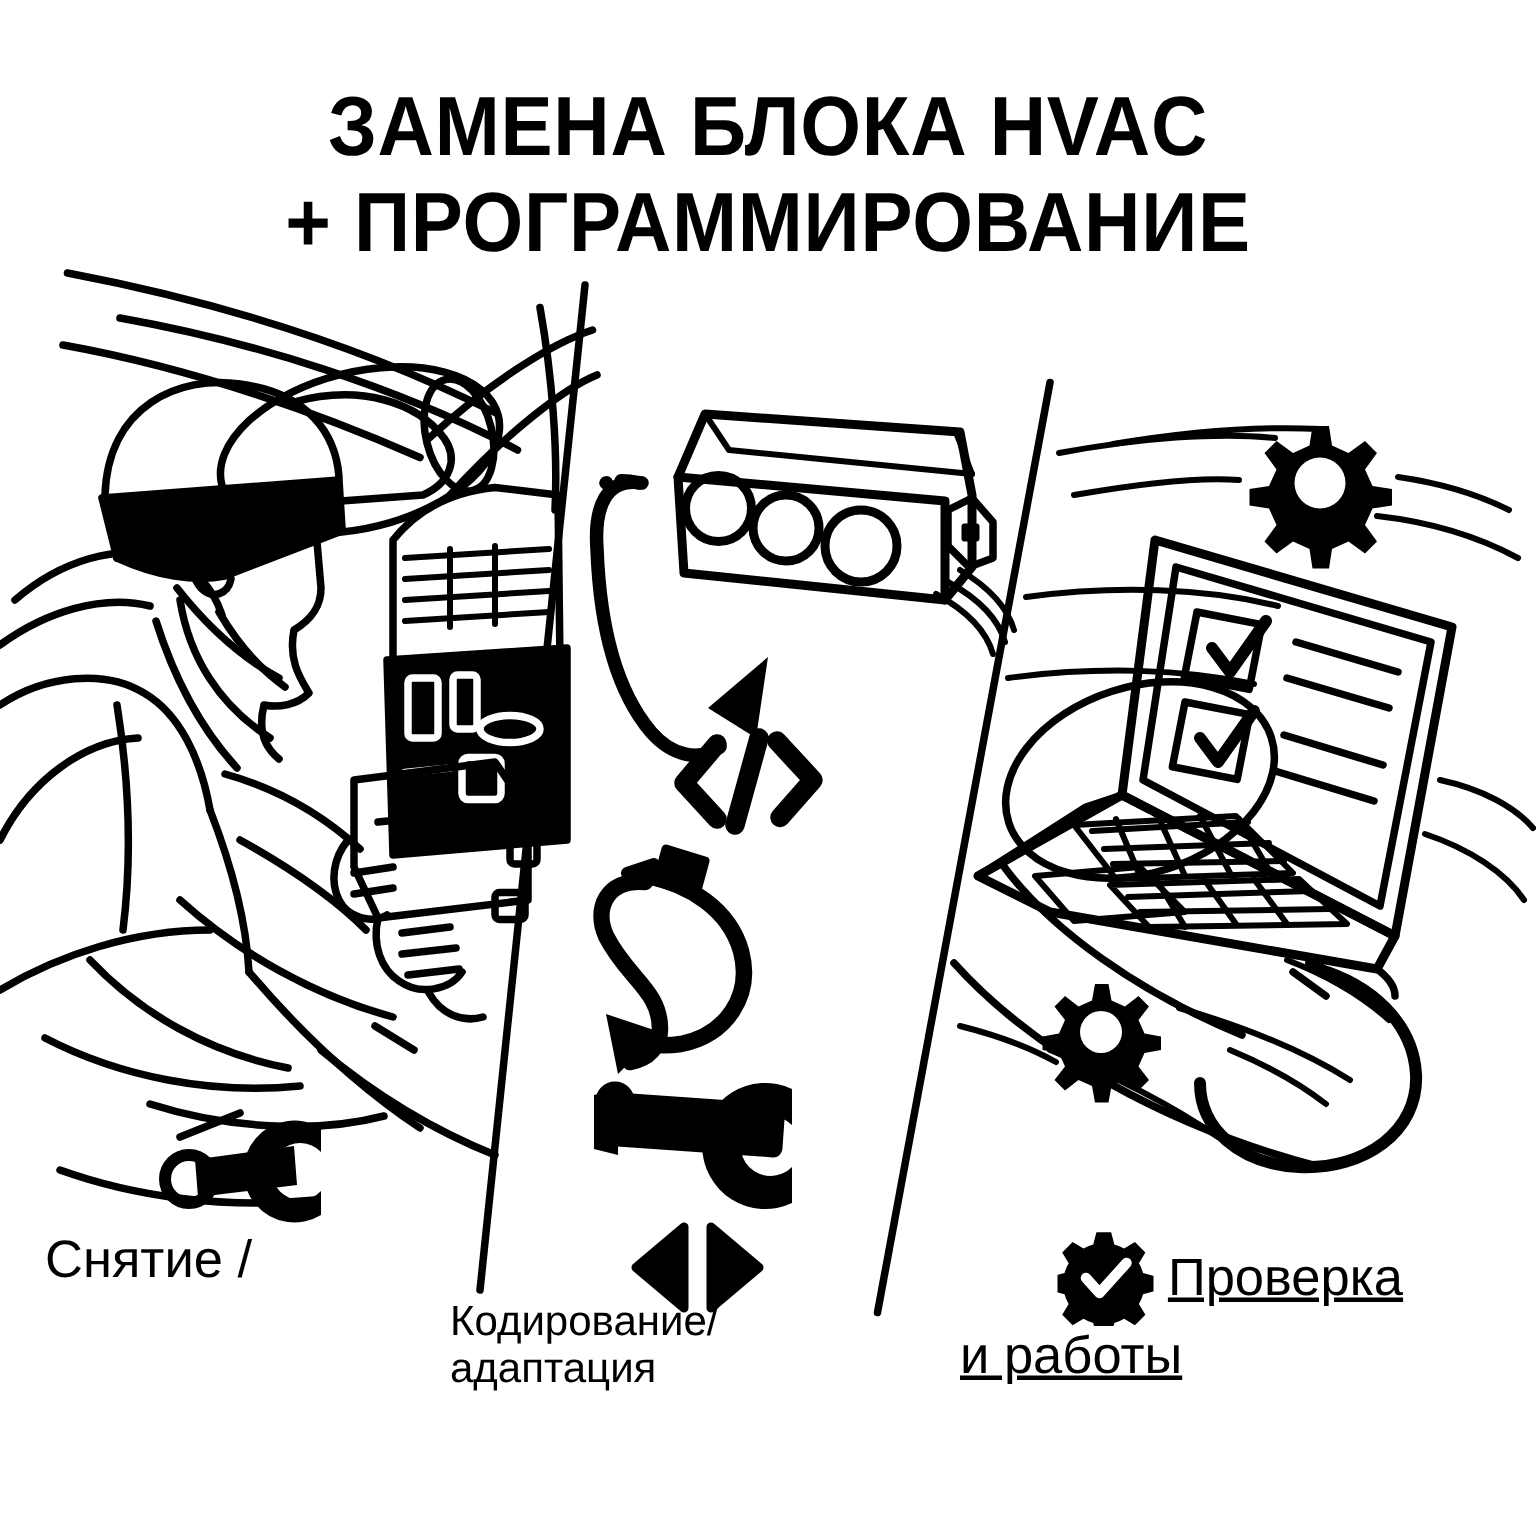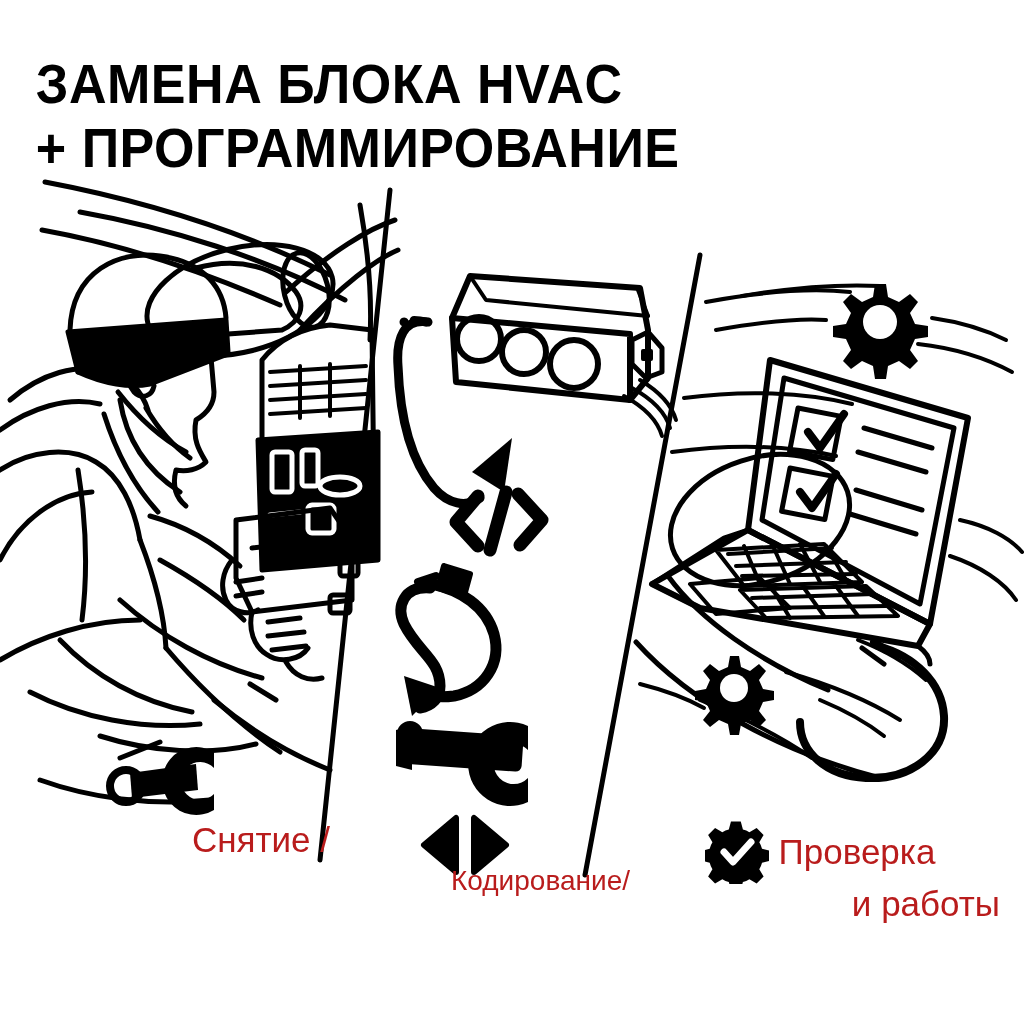--- a/index.html
+++ b/index.html
@@ -17,20 +17,21 @@
     background: #ffffff;
     overflow: hidden;
   }
 
   
   #title-block {
     position: absolute;
     left: 0;
     top: 52px;
     width: 1024px;
+    text-align: center;
     z-index: 40;
   }
   .title-line {
     font-family: "Liberation Sans", sans-serif;
     font-weight: bold;
     font-size: 56px;
     line-height: 64px;
     letter-spacing: 0.5px;
     color: #000000;
     white-space: nowrap;
@@ -44,43 +45,44 @@
     top: 0;
     width: 1024px;
     height: 1024px;
     z-index: 10;
   }
 
   
   .caption {
     position: absolute;
     z-index: 45;
-    color: #b91c1c;
+    color: #000000;
     font-family: "Liberation Sans", sans-serif;
     font-weight: normal;
-    text-align: right;
+    text-align: left;
     line-height: 1.12;
   }
   #caption-left {
     left: 30px;
     top: 820px;
     width: 300px;
     font-size: 35px;
   }
   #caption-mid {
     left: 300px;
     top: 865px;
     width: 330px;
     font-size: 28px;
   }
   #caption-right {
     left: 640px;
     top: 820px;
     width: 360px;
     font-size: 35px;
+    text-decoration: underline;
   }
   #caption-right .first-line {
     display: inline-block;
     vertical-align: middle;
   }
   .cap-row-1 {
     display: flex;
     align-items: center;
     justify-content: center;
     gap: 10px;
@@ -360,20 +362,21 @@
 
     </g>
   </svg>
 
   <div class="caption" id="caption-left">
     <div>Снятие /</div>
   </div>
 
   <div class="caption" id="caption-mid">
     <div>Кодирование/</div>
+    <div>адаптация</div>
   </div>
 
   <div class="caption" id="caption-right">
     <div class="cap-row-1">
       <svg class="gear-check" viewBox="0 0 64 64">
         <path fill="#000000" d="M27 2 h10 l2.2 8.3 a23 23 0 0 1 6.6 2.8 l7.4 -4.4 l7.1 7.1 l -4.4 7.4
                  a23 23 0 0 1 2.8 6.6 l8.3 2.2 v10 l -8.3 2.2 a23 23 0 0 1 -2.8 6.6
                  l 4.4 7.4 l -7.1 7.1 l -7.4 -4.4 a23 23 0 0 1 -6.6 2.8 l -2.2 8.3
                  h -10 l -2.2 -8.3 a23 23 0 0 1 -6.6 -2.8 l -7.4 4.4 l -7.1 -7.1
                  l 4.4 -7.4 a23 23 0 0 1 -2.8 -6.6 l -8.3 -2.2 v -10 l 8.3 -2.2

